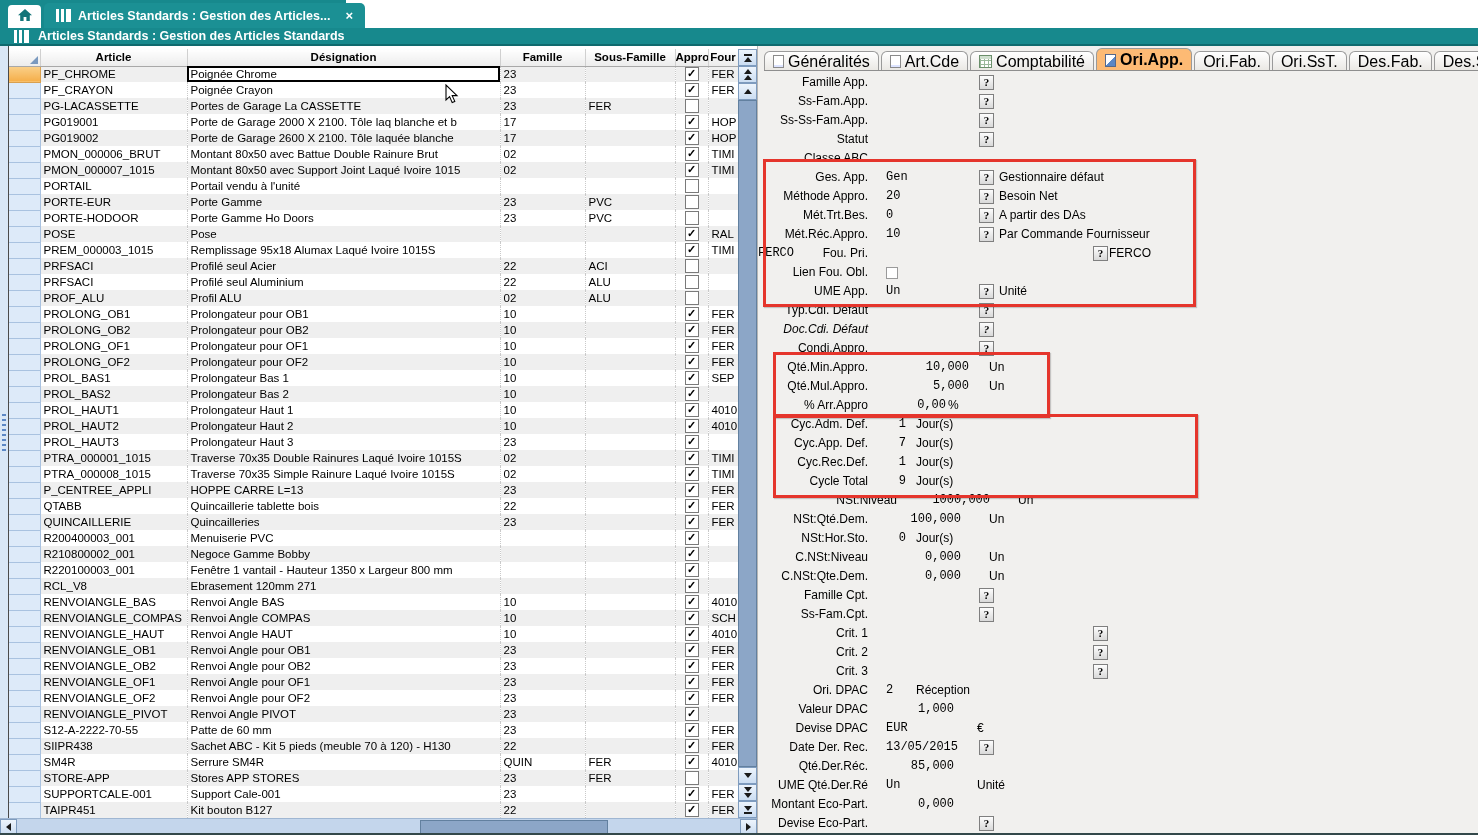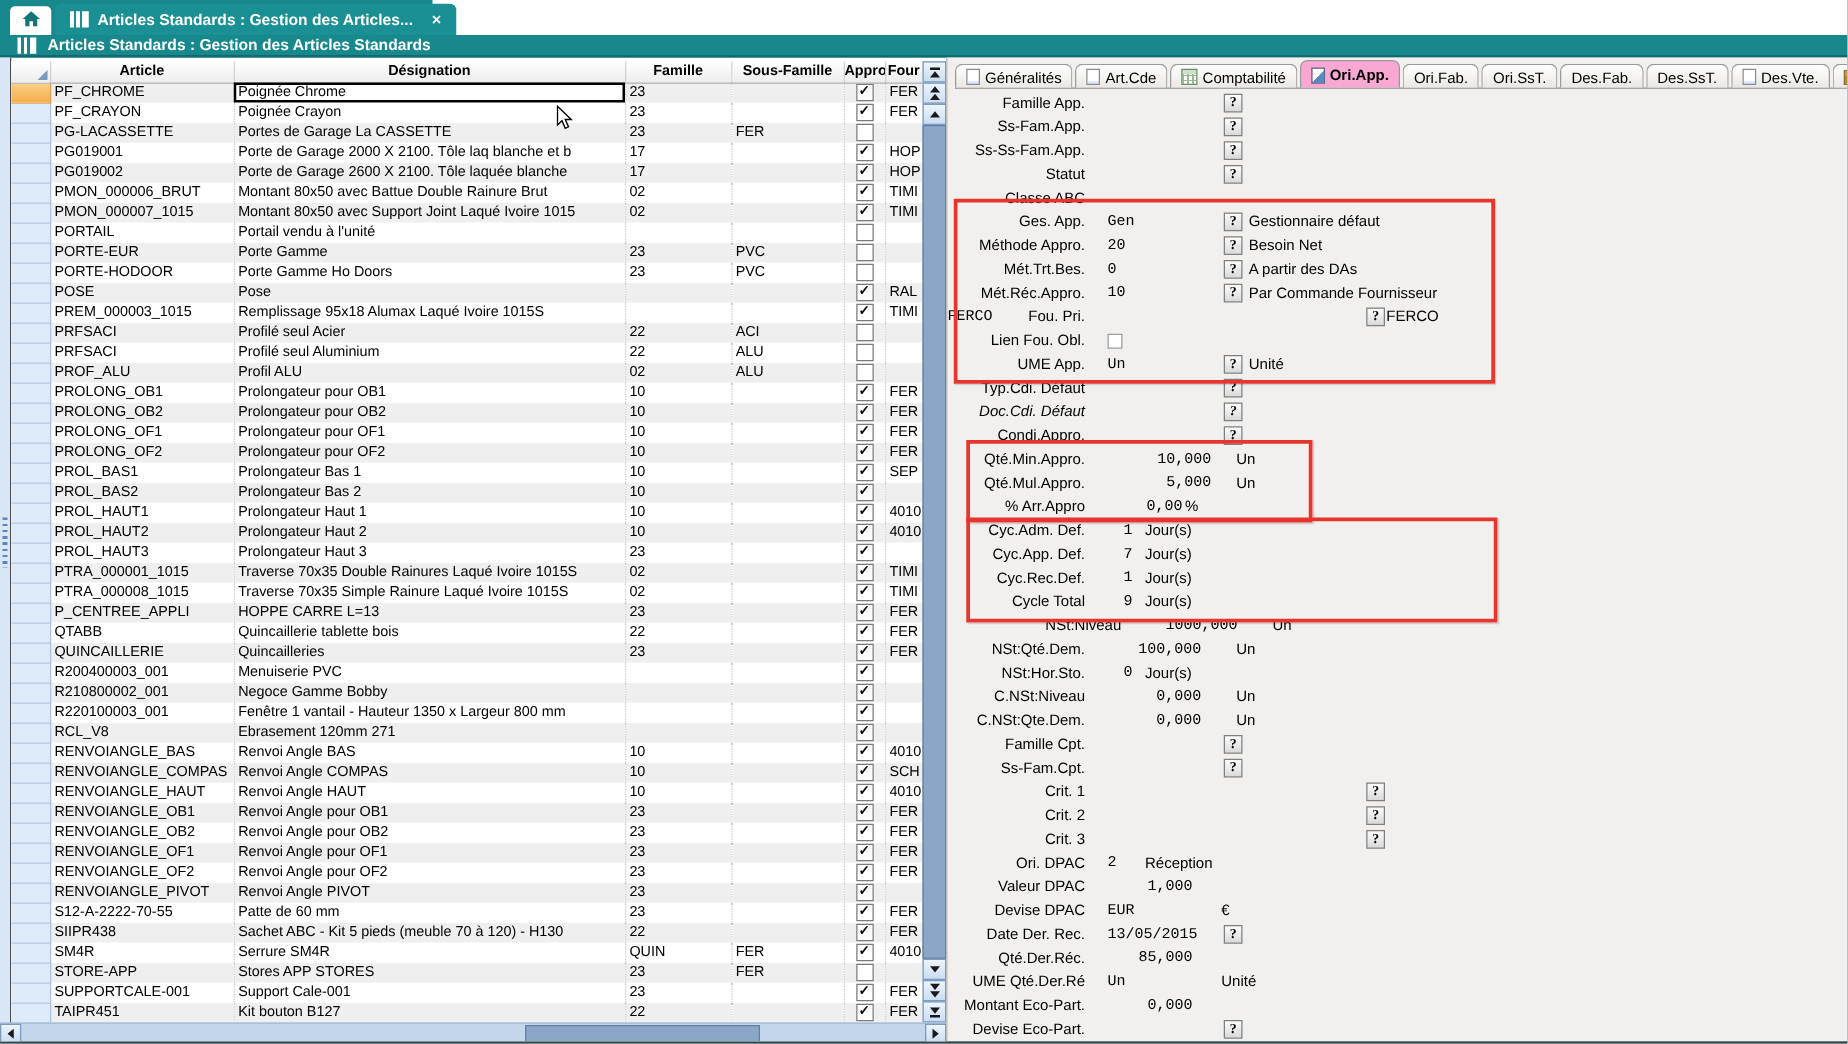--- a/index.html
+++ b/index.html
@@ -57,22 +57,22 @@
   .hscroll{position:absolute;left:0;top:818px;width:757px;height:17px;background:#C4D6EC;border-top:1px solid #9FB6D2;box-sizing:border-box;}
   .hbtn{position:absolute;top:0;width:17px;height:16px;background:linear-gradient(#EDF4FC,#CBDDF2);
         border:1px solid #7E9BBE;box-sizing:border-box;display:flex;align-items:center;justify-content:center;}
   .hthumb{position:absolute;left:420px;top:1px;width:188px;height:14px;background:#8CA6C7;border:1px solid #62809F;box-sizing:border-box;}
   
   .panel{position:absolute;left:757px;top:46px;right:0;bottom:0;background:#F1F0EE;border-left:1px solid #B5B5B5;box-sizing:border-box;}
   .tabstrip{position:absolute;left:6px;top:2px;right:0;height:22px;display:flex;align-items:flex-end;gap:2px;
             border-bottom:1px solid #8E8E8E;overflow:hidden;}
   .tab{height:19px;background:linear-gradient(#FFFFFF,#E9E7E3);border:1px solid #9A9A9A;border-bottom:none;
        border-radius:6px 6px 0 0;display:flex;align-items:center;gap:4px;padding:0 8px;white-space:nowrap;
-       font-size:12px;position:relative;top:1px;}
-  .tab.active{height:22px;background:#f9a8d4;font-weight:bold;top:1px;z-index:2;justify-content:space-between;}
+       font-size:16px;position:relative;top:1px;}
+  .tab.active{height:22px;background:#fdba74;font-weight:bold;top:1px;z-index:2;justify-content:space-between;}
   .tico{display:inline-block;width:11px;height:11px;flex:none;}
   .document-icon{background:#fff;border:1px solid #8a8a8a;box-shadow:inset 0 -2px 0 #dde4ff;width:9px;height:11px;}
   .table-icon{border:1px solid #6b8f6b;background:
      linear-gradient(#cfe0cf 0 3px,rgba(0,0,0,0) 3px),
      repeating-linear-gradient(90deg,#9ab89a 0 1px,rgba(0,0,0,0) 1px 4px),
      repeating-linear-gradient(180deg,#9ab89a 0 1px,#fff 1px 4px);}
   .app-icon{background:linear-gradient(135deg,#fff 0 55%,#5B87C5 55%);border:1px solid #55688a;width:9px;height:11px;}
   .box-icon{background:linear-gradient(#C89A4E 0 4px,#B0883F 4px);border:1px solid #8a6a2f;width:12px;height:10px;}
   
   .fields{position:absolute;left:0;top:24px;right:0;bottom:0;}

